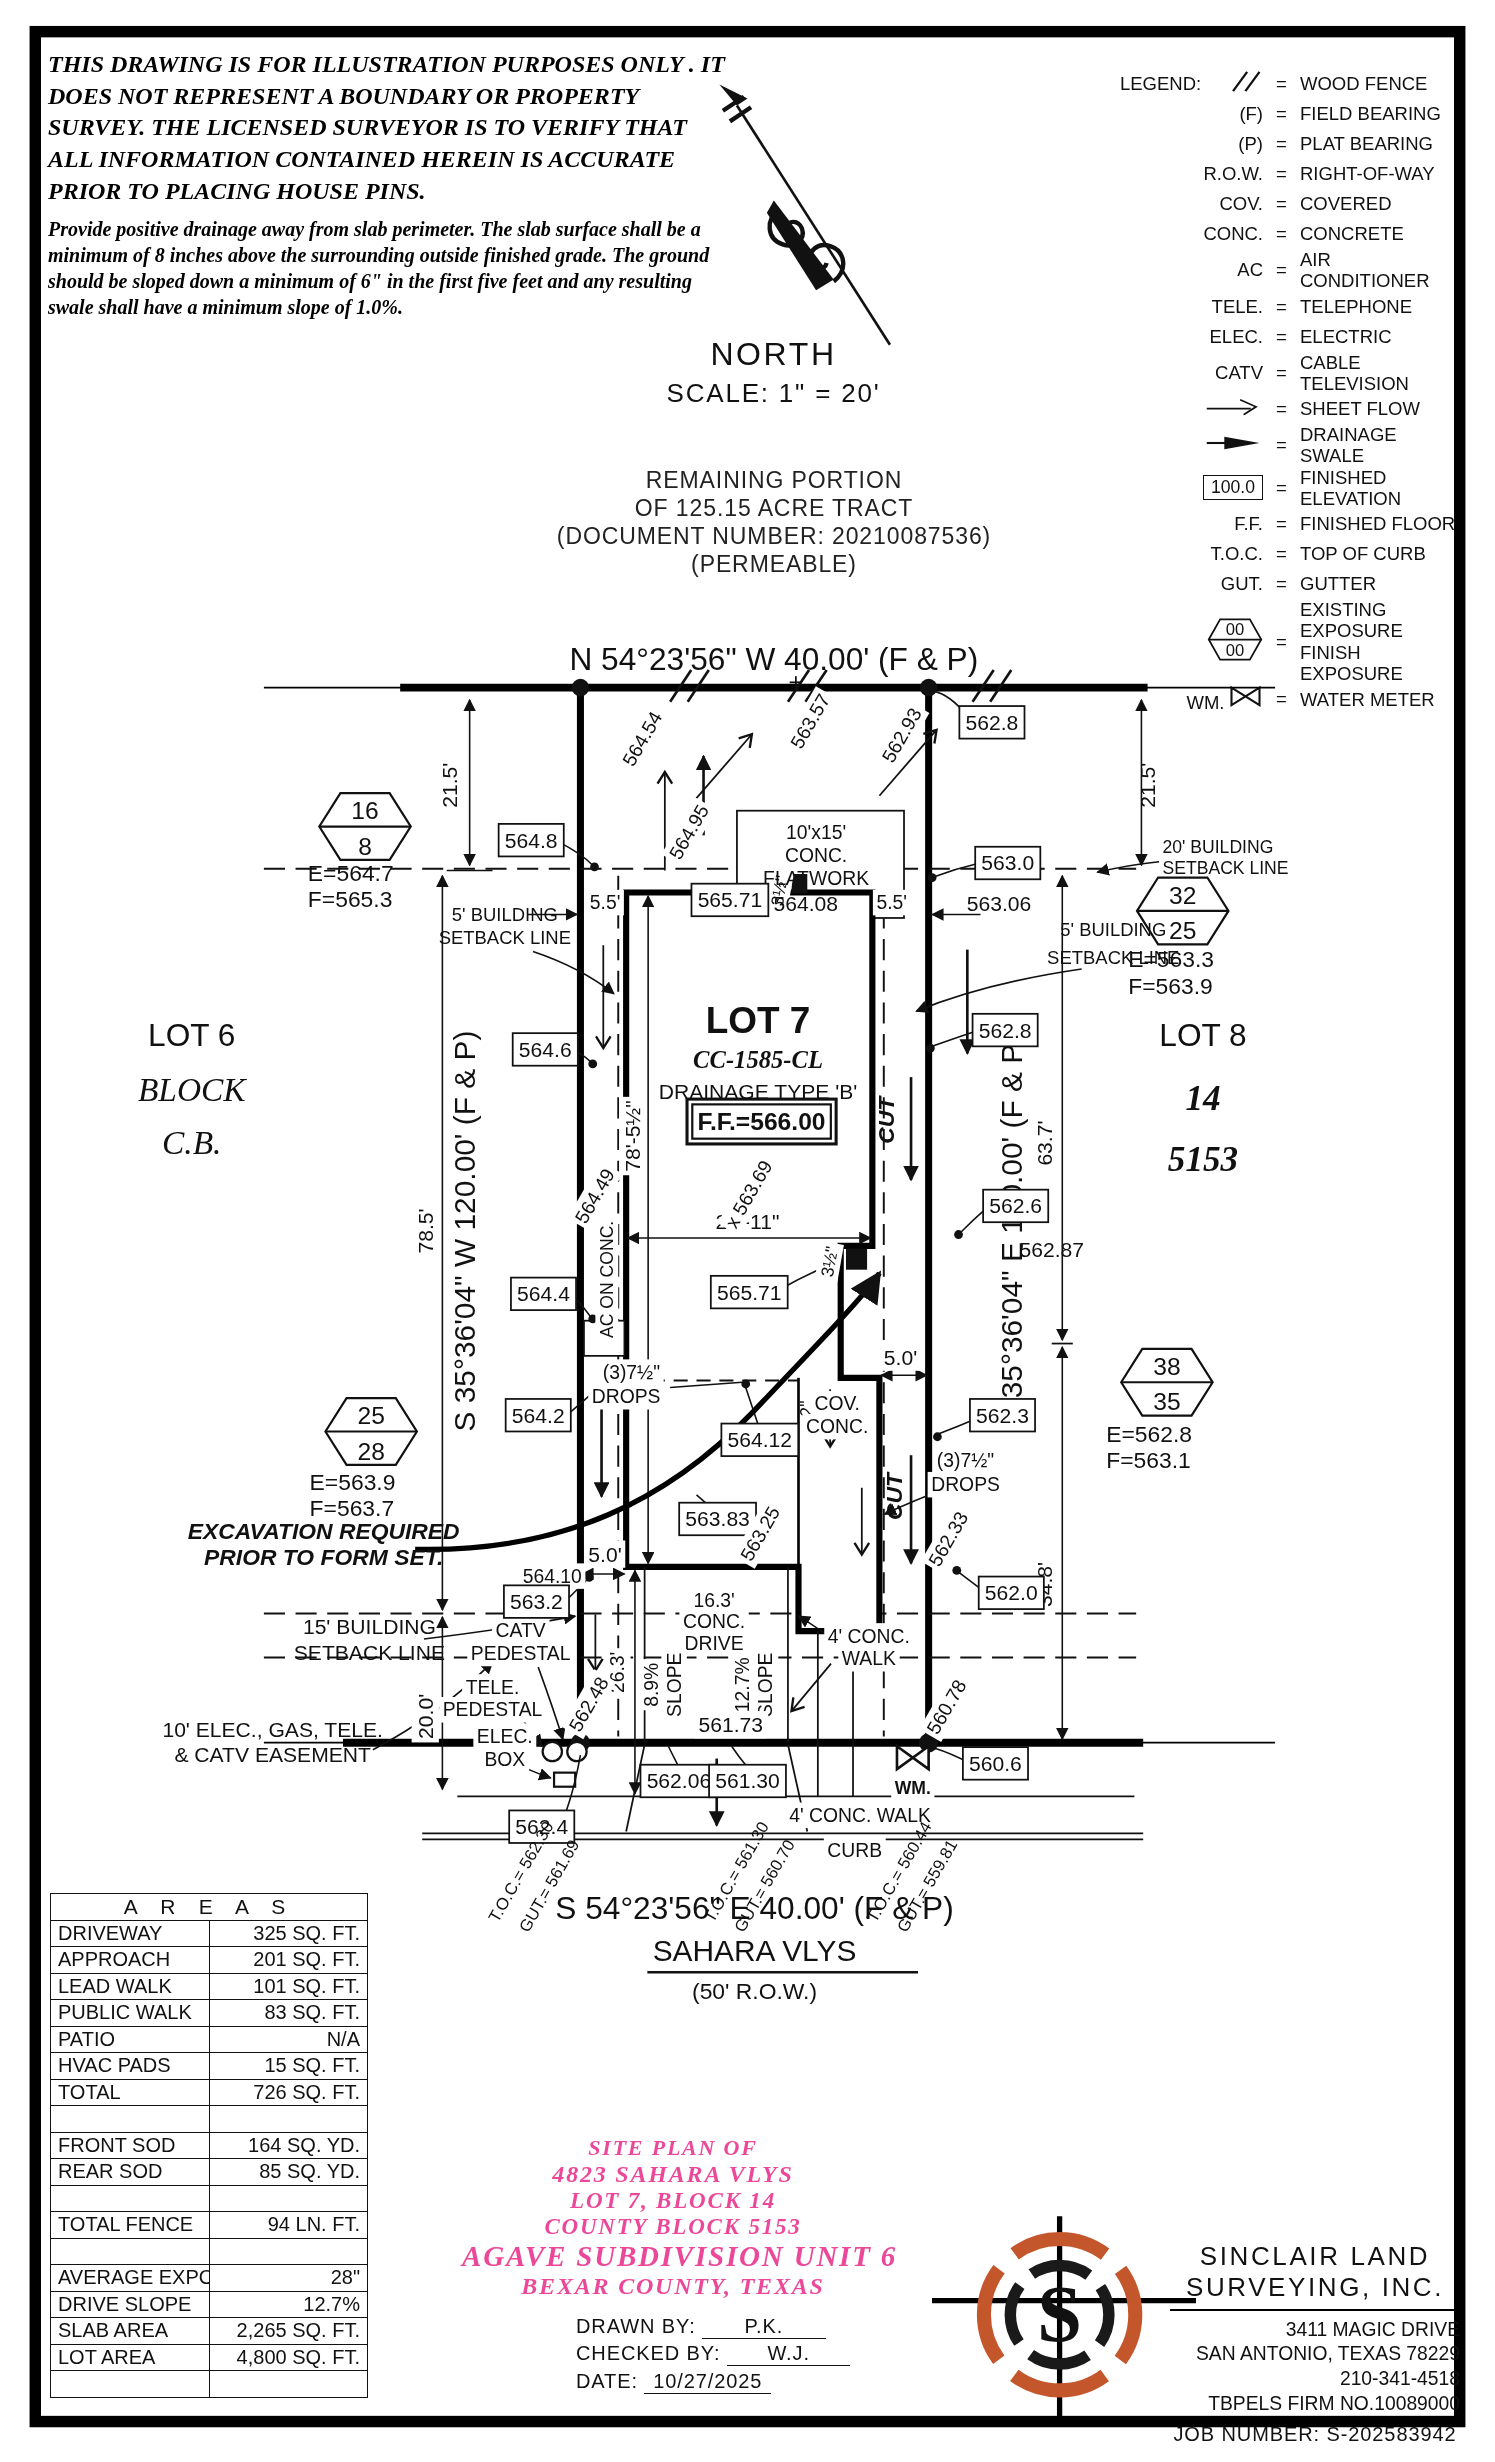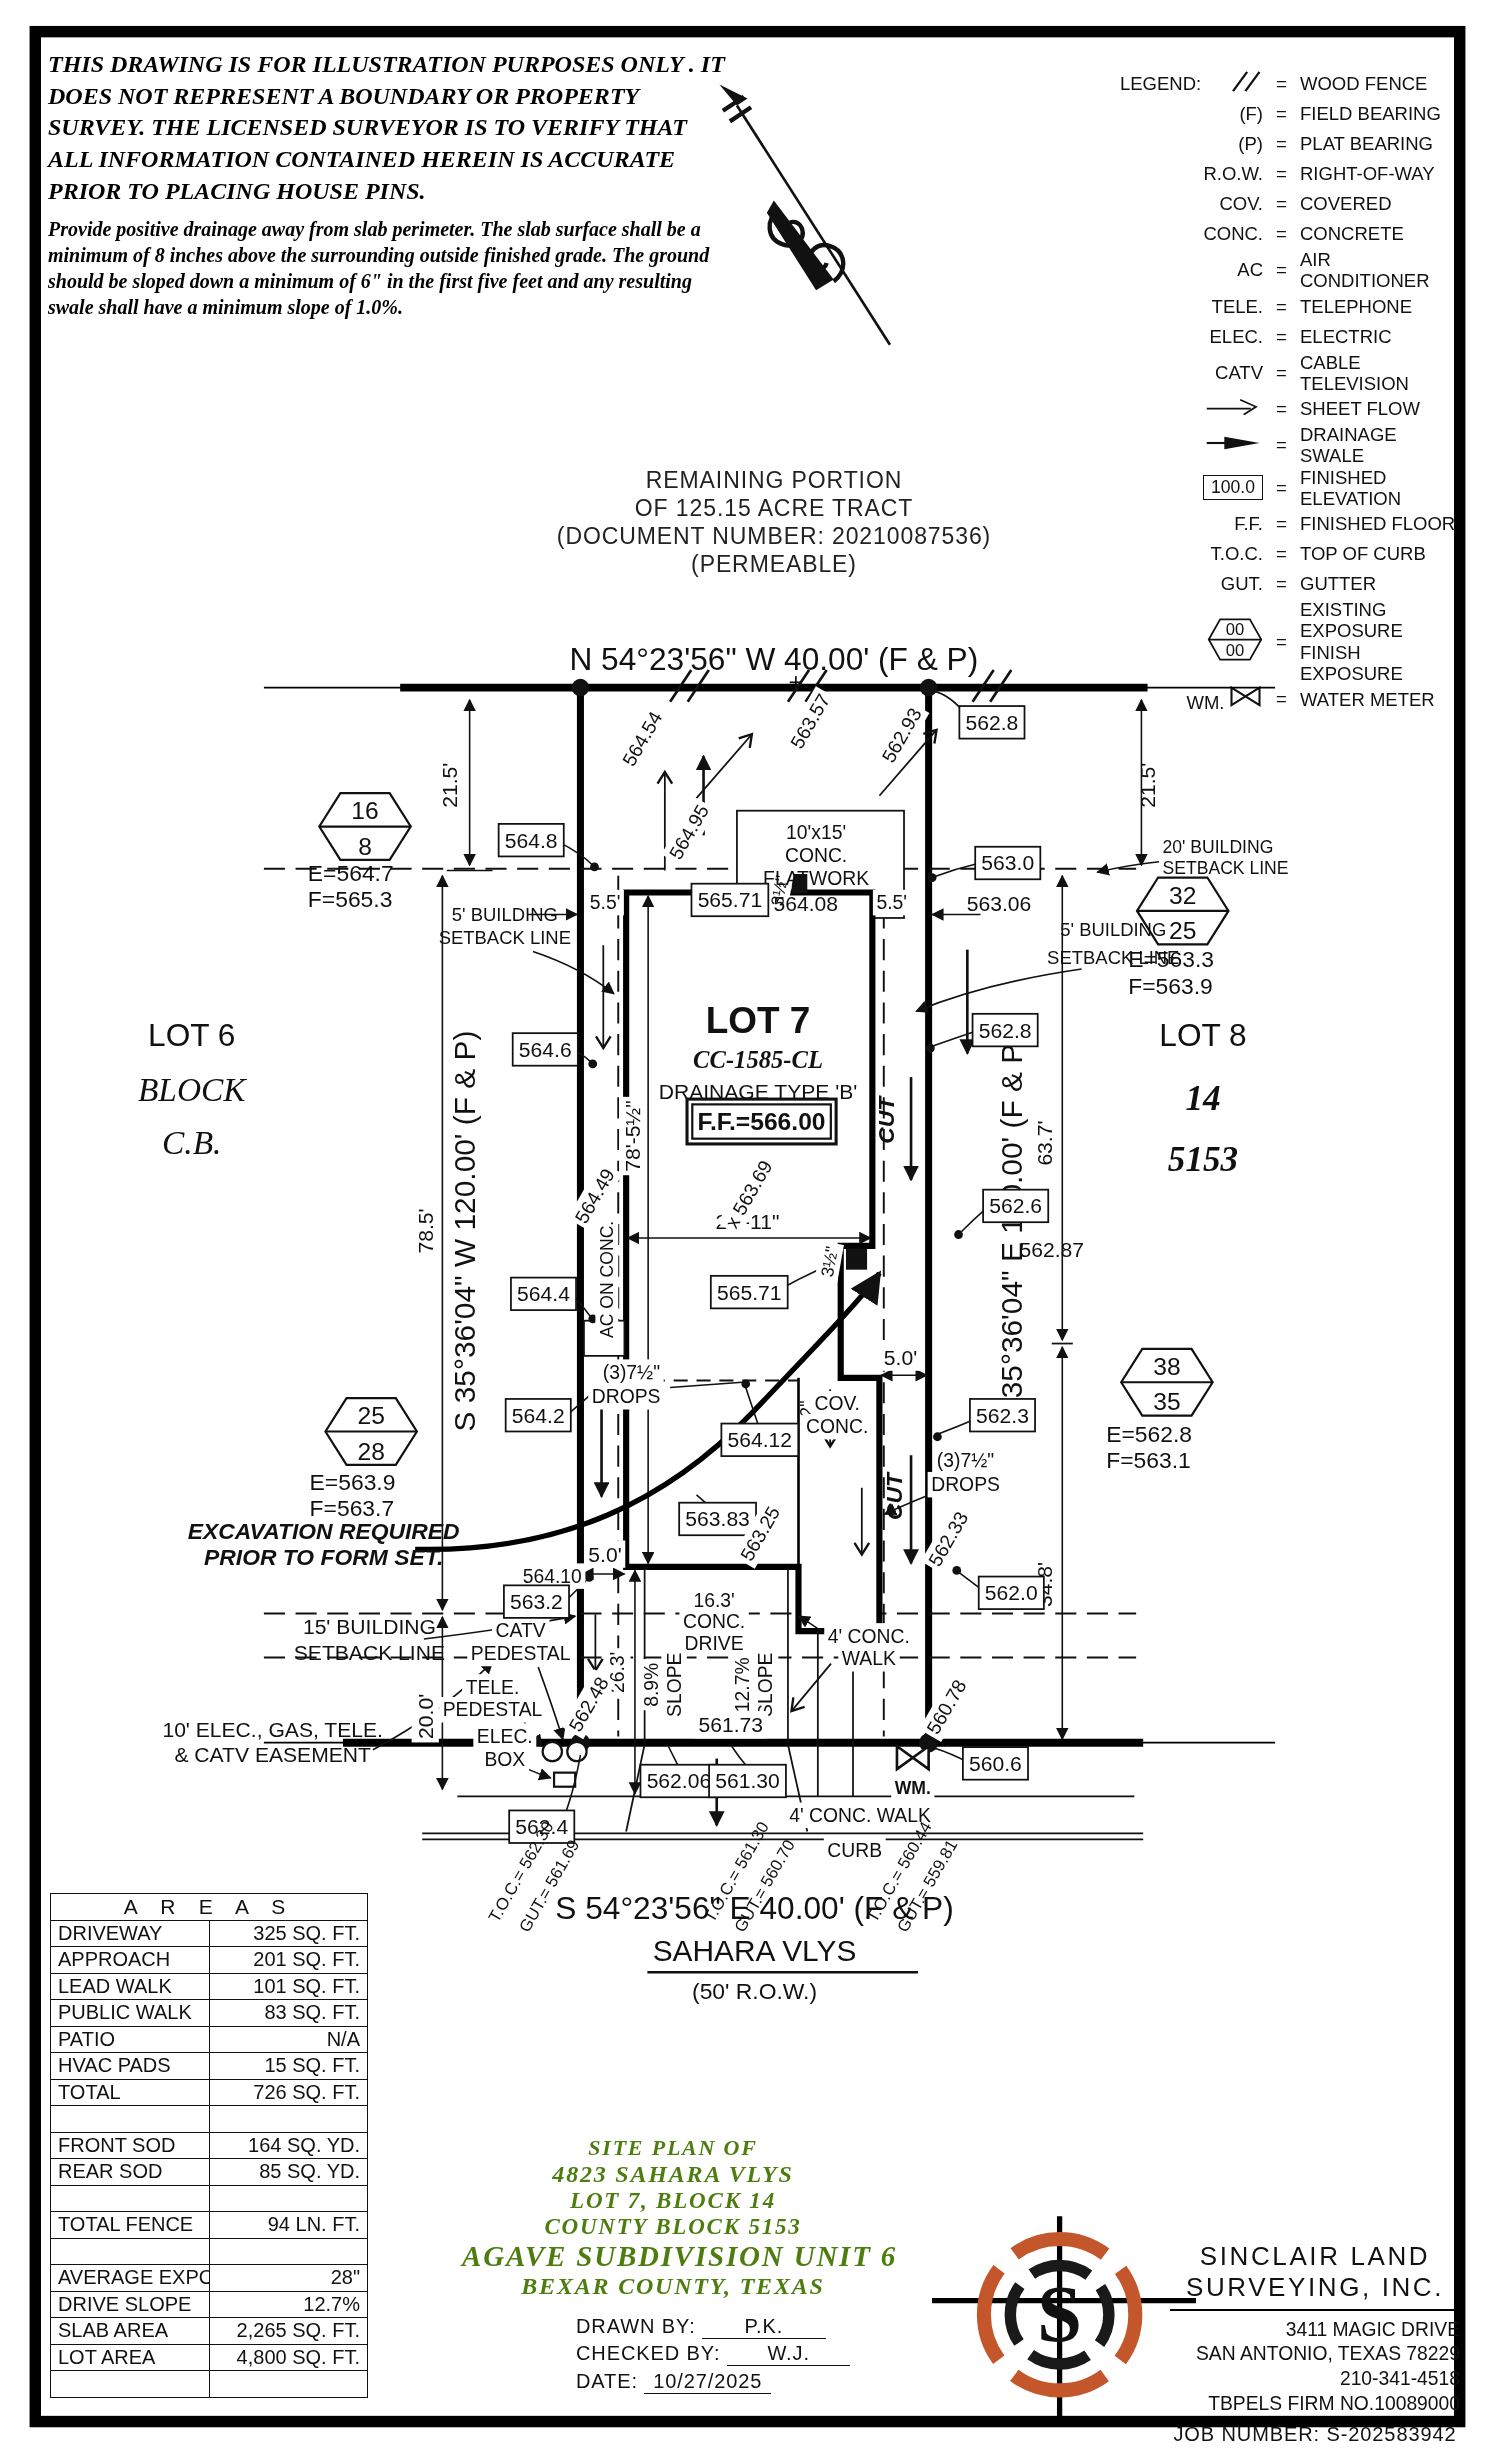--- a/index.html
+++ b/index.html
@@ -23,21 +23,21 @@
   .legend-val{text-align:left;line-height:1.15;}
   .fe-box{border:1.8px solid #111;padding:0.9px 7px;display:inline-block;font-size:17.6px;}
   .wm-key{margin-right:3.5px;}
   
   table.areas{border-collapse:collapse;width:318px;table-layout:fixed;}
   table.areas td,table.areas th{border:1.8px solid #111;font-size:20px;height:25.5px;padding:0 7px;white-space:nowrap;overflow:hidden;}
   table.areas th{letter-spacing:8.8px;font-weight:normal;font-size:21px;}
   td.a-lbl{width:57%;text-align:left;}
   td.a-val{text-align:right;}
   
-  .tb{text-align:center;font-family:"Liberation Serif",serif;font-weight:bold;font-style:italic;color:#4d7c0f;}
+  .tb{text-align:center;font-family:"Liberation Serif",serif;font-weight:bold;font-style:italic;color:#ec4899;}
   .tb div{white-space:nowrap;}
   .tb-0{font-size:22px;letter-spacing:1.8px;}
   .tb-1{font-size:24px;letter-spacing:1.8px;}
   .tb-2{font-size:23px;letter-spacing:1.8px;}
   .tb-3{font-size:23px;letter-spacing:1.8px;}
   .tb-4{font-size:29px;letter-spacing:1.8px;}
   .tb-5{font-size:24px;letter-spacing:1.8px;}
   .sign{font-size:20px;letter-spacing:0.9px;}
   .sign-row{margin-top:3.5px;white-space:nowrap;}
   .sign-val{display:inline-block;border-bottom:1.8px solid #111;min-width:106px;text-align:center;padding:0 8.8px;}
@@ -51,20 +51,24 @@
 </head>
 <body>
 
 <div class="sheet">
 
   <div class="abs" style="left:48px;top:49px;width:677px;">
     <div class="note note-1">THIS DRAWING IS FOR ILLUSTRATION PURPOSES ONLY . IT DOES NOT REPRESENT A BOUNDARY OR PROPERTY SURVEY. THE LICENSED SURVEYOR IS TO VERIFY THAT ALL INFORMATION CONTAINED HEREIN IS ACCURATE PRIOR TO PLACING HOUSE PINS.</div>
     <div class="note note-2">Provide positive drainage away from slab perimeter. The slab surface shall be a minimum of 8 inches above the surrounding outside finished grade. The ground should be sloped down a minimum of 6" in the first five feet and any resulting swale shall have a minimum slope of 1.0%.</div>
   </div>
 
+  <div class="abs center-txt" style="left:580px;top:336px;width:387px;">
+    <div class="north-lbl">NORTH</div>
+    <div class="scale-lbl">SCALE:  1"  =  20'</div>
+  </div>
 
   <div class="abs center-txt tract" style="left:528px;top:466px;width:492px;">
     <div>REMAINING PORTION</div>
     <div>OF 125.15 ACRE TRACT</div>
     <div>(DOCUMENT NUMBER:  20210087536)</div>
     <div>(PERMEABLE)</div>
   </div>
 
   <div class="abs legend" style="left:1106px;top:69px;width:352px;">
     <div id="legend-rows">

